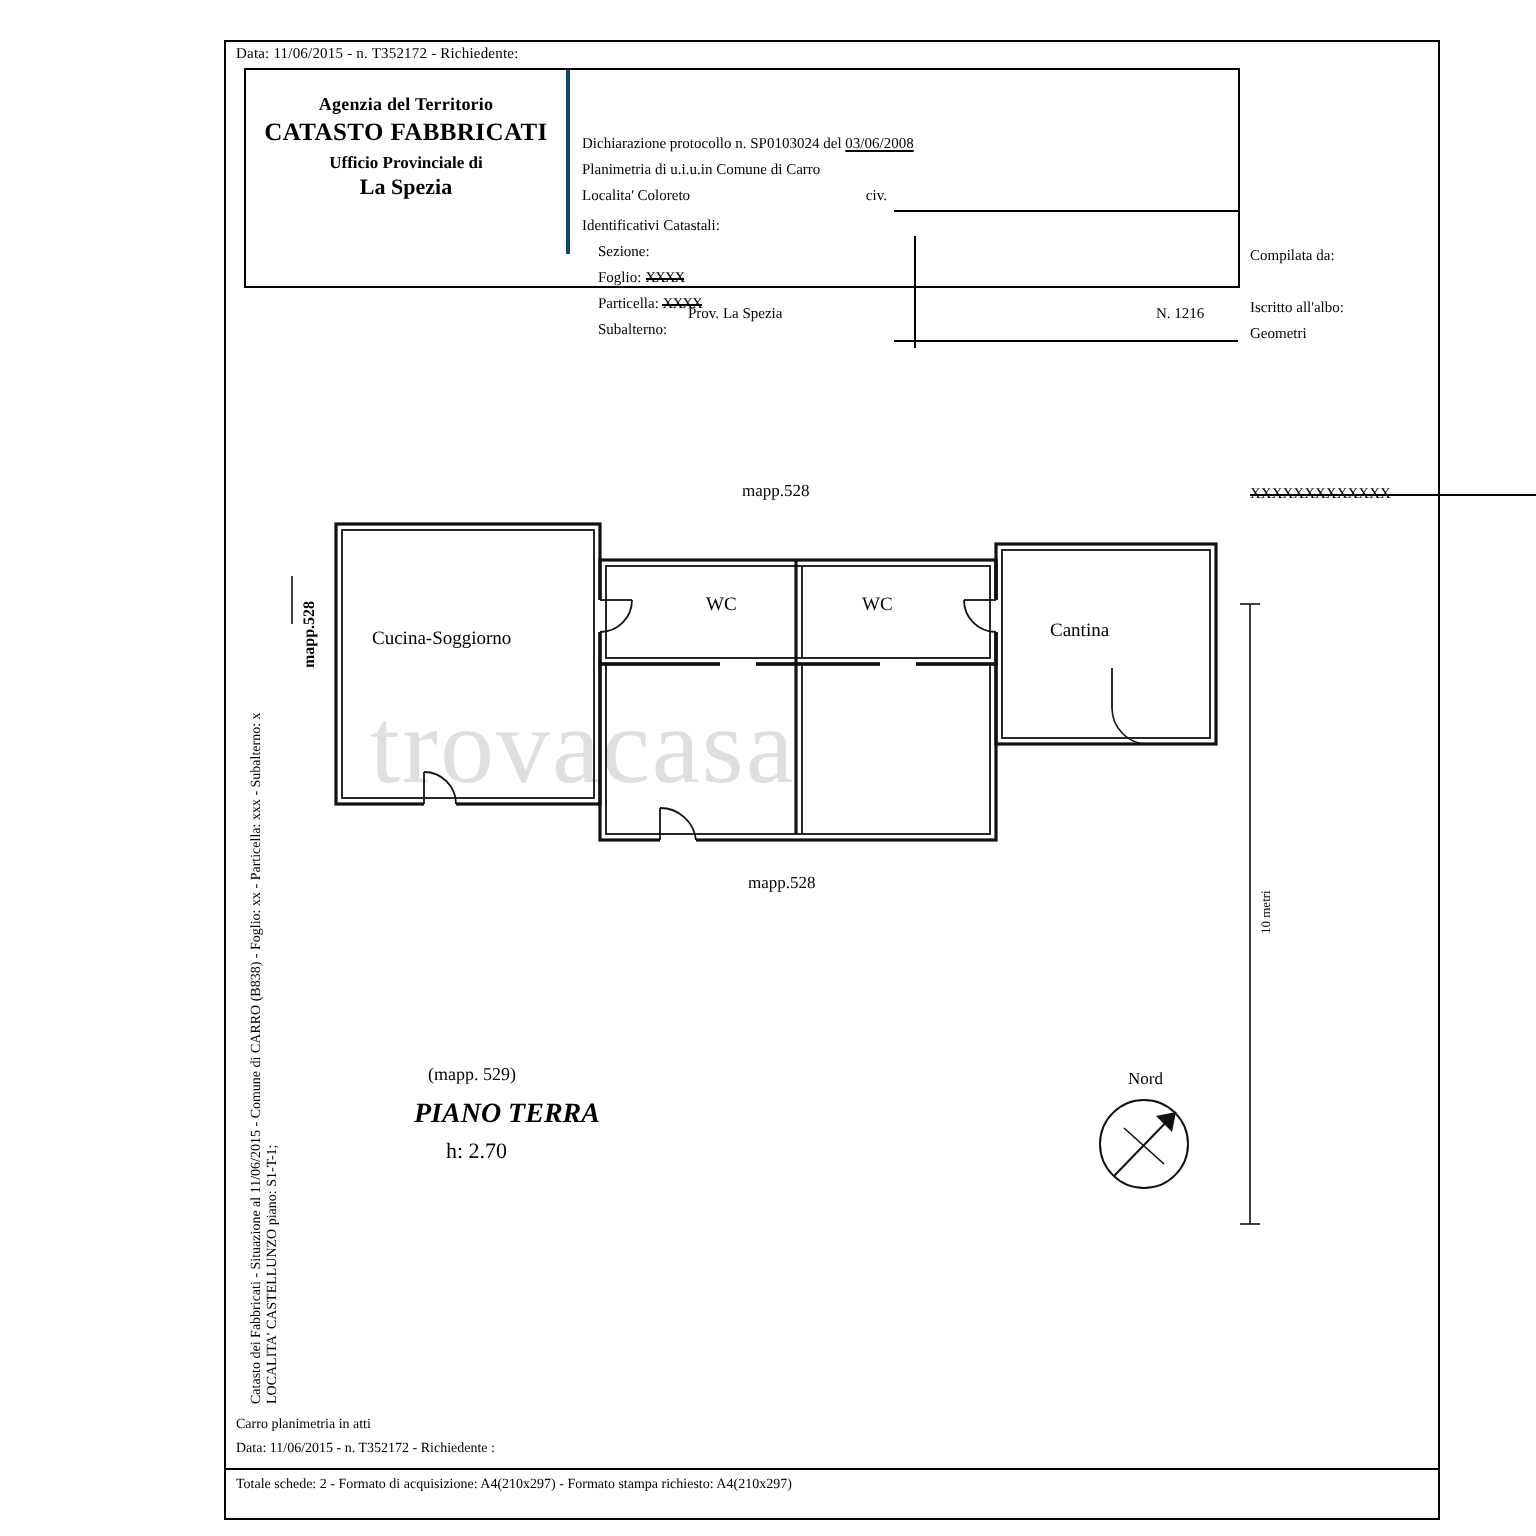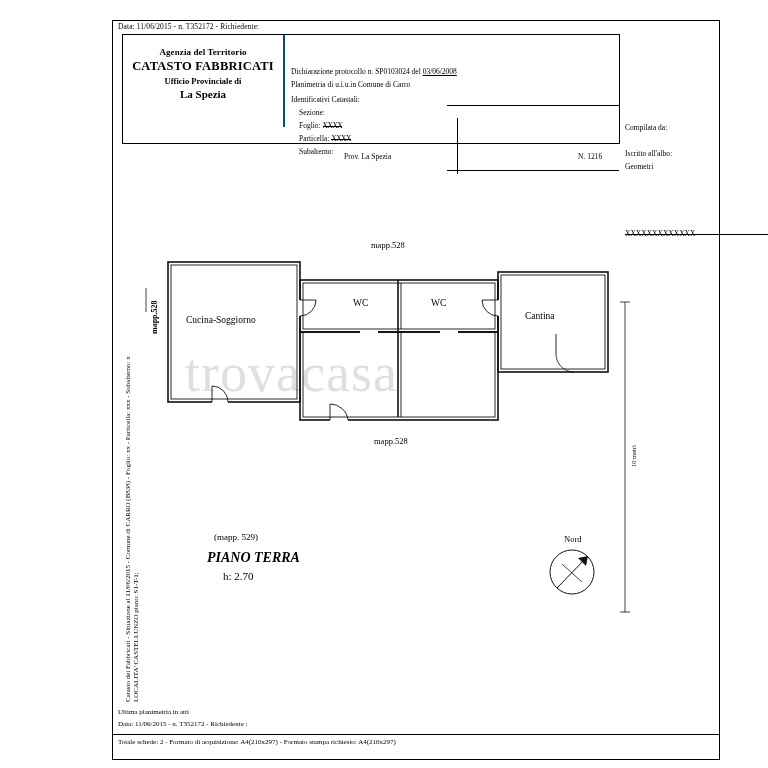--- a/index.html
+++ b/index.html
@@ -217,20 +217,25 @@
 
 
     <div class="hdr-right">
       <div class="hdr-row">
         <span>Dichiarazione protocollo n.</span>
         <span>SP0103024</span>
         <span>del</span>
         <span class="underline-date">03/06/2008</span>
       </div>
       <div class="hdr-row">Planimetria di u.i.u.in Comune di Carro</div>
+      <div class="hdr-row">
+        <span>Localita'</span>
+        <span>Coloreto</span>
+        <span style="margin-left:86px">civ.</span>
+      </div>
 
       <div class="hdr-sep" style="top:40px;"></div>
 
       <div class="hdr-row" style="margin-top:2px">Identificativi Catastali:</div>
       <div class="hdr-row">
         <span style="margin-left:8px">Sezione:</span>
         <span></span>
       </div>
       <div class="hdr-row">
         <span style="margin-left:8px">Foglio:</span>
@@ -341,18 +346,18 @@
   <div class="lbl lbl-mapp529">(mapp. 529)</div>
   <div class="lbl lbl-piano">PIANO TERRA</div>
   <div class="lbl lbl-h">h: 2.70</div>
   <div class="lbl lbl-nord">Nord</div>
 
   <div class="vtext vleft-long">Catasto dei Fabbricati - Situazione al 11/06/2015 - Comune di CARRO (B838) - Foglio: xx - Particella: xxx - Subalterno: x</div>
   <div class="vtext vleft-long2">LOCALITA' CASTELLUNZO piano: S1-T-1;</div>
   <div class="vtext vmapp">mapp.528</div>
   <div class="vtext vright">10 metri</div>
 
-  <div class="footer f1">Ultima planimetria in atti</div>
+  <div class="footer f1">Carro planimetria in atti</div>
   <div class="footer f2">Data: 11/06/2015 - n. T352172 - Richiedente :</div>
   <div class="f-line"></div>
   <div class="footer f3">Totale schede: 2 - Formato di acquisizione: A4(210x297) - Formato stampa richiesto: A4(210x297)</div>
 
 </div>
 
 </body></html>

